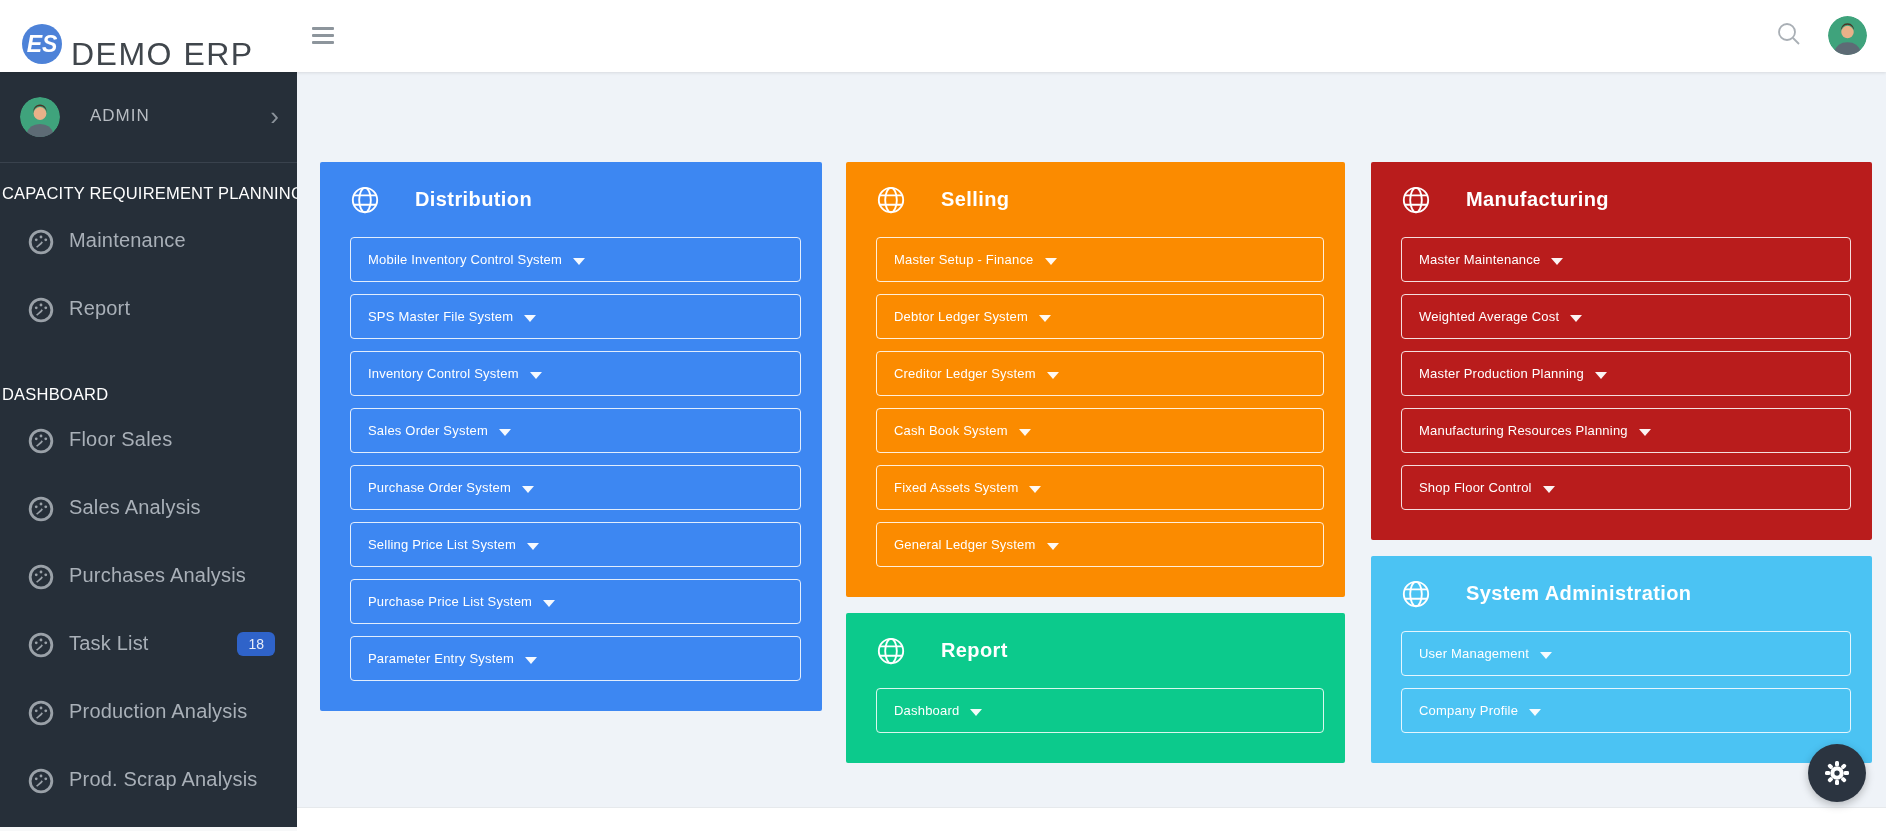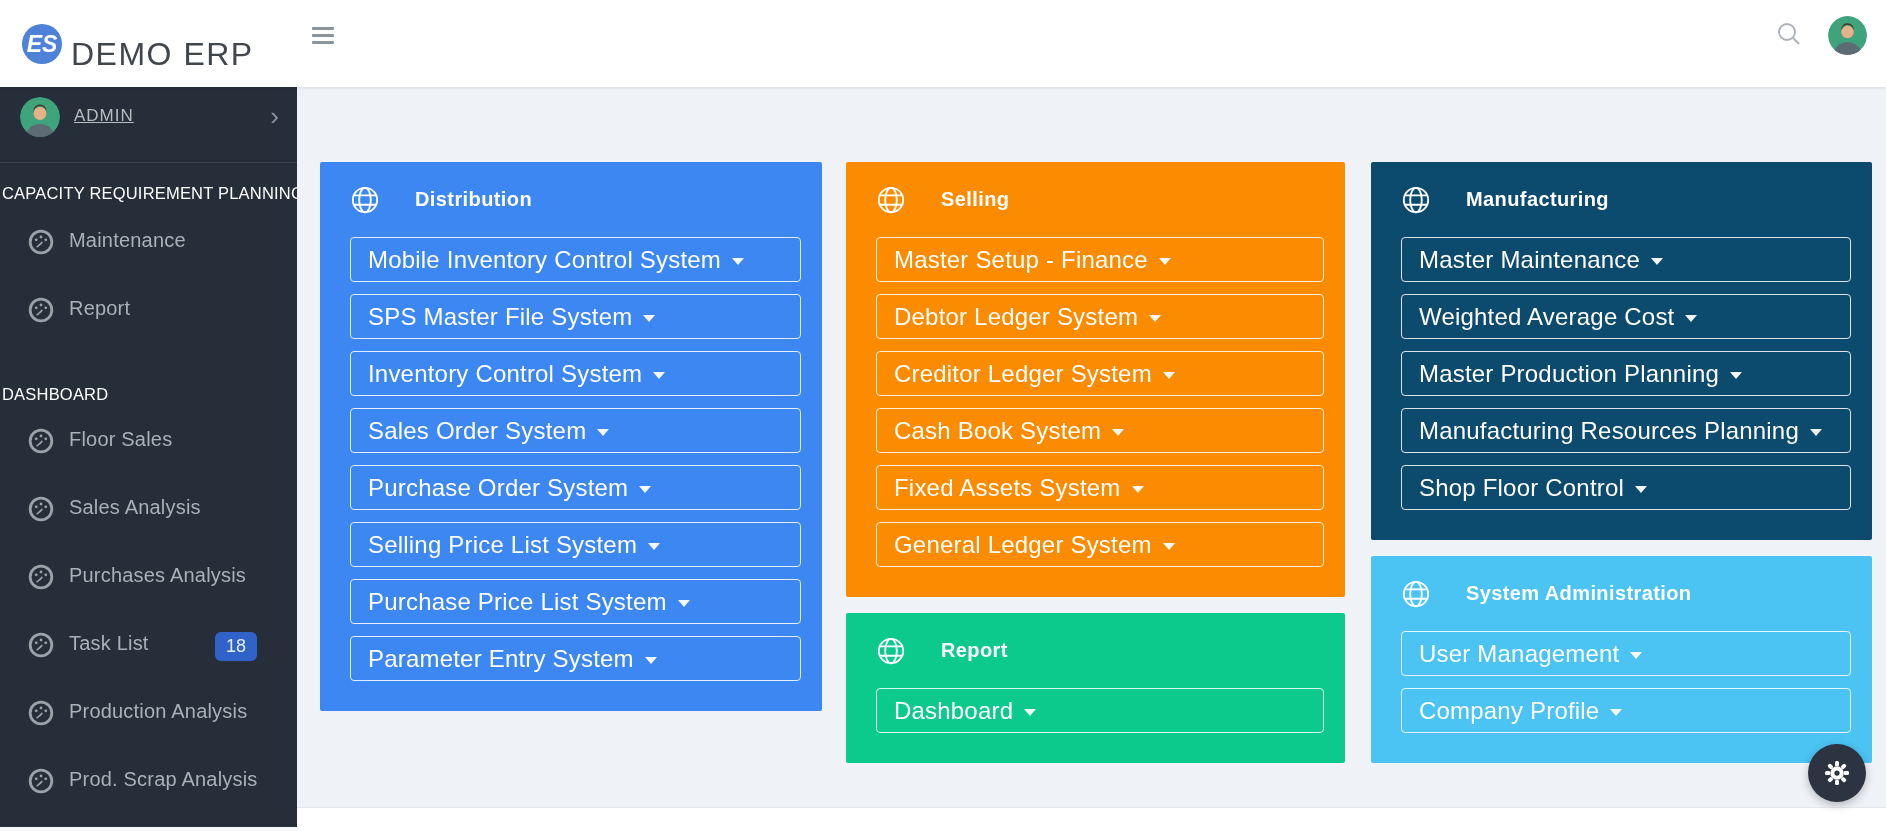--- a/index.html
+++ b/index.html
@@ -1,72 +1,72 @@
 <!DOCTYPE html>
 <html><head>
 <meta charset="utf-8">
 <style>
   * { margin:0; padding:0; box-sizing:border-box; }
   html,body { width:1886px; height:831px; }
   body { font-family:"Liberation Sans","DejaVu Sans",sans-serif; background:#f7f8f9; }
   .app { position:relative; width:1886px; height:831px; overflow:hidden; background:#f7f8f9; }
 
   
-  .topbar { position:absolute; left:0; top:0; width:1886px; height:87px; background:#ffffff;
+  .topbar { position:absolute; left:0; top:0; width:1886px; height:72px; background:#ffffff;
             box-shadow:0 1px 3px rgba(0,0,0,.10); z-index:30; }
   .brand { position:absolute; left:22px; top:14px; display:flex; align-items:center; gap:9px; cursor:pointer; }
   .brand-title { font-size:32px; color:#40464c; letter-spacing:1.5px; font-weight:400;margin-top:22px; }
   .hamburger { position:absolute; left:312px; top:27px; width:22px; height:17px; display:flex;
                flex-direction:column; justify-content:space-between; cursor:pointer; }
   .hamburger span { display:block; height:3px; background:#8d959c; border-radius:1px; }
   .top-search { position:absolute; left:1776px; top:21px; width:26px; height:26px; cursor:pointer; }
   .top-avatar { position:absolute; left:1828px; top:16px; width:39px; height:39px; border-radius:50%;
                 overflow:hidden; cursor:pointer; }
 
   
   .sidebar { position:absolute; left:0; top:70px; width:297px; height:757px; background:#262f39; z-index:20; }
   .user-row { position:absolute; left:0; top:27px; width:297px; height:40px; cursor:pointer; }
   .user-avatar { position:absolute; left:20px; top:0; width:40px; height:40px; border-radius:50%; overflow:hidden; }
-  .user-name { position:absolute; left:74px; top:9px; font-size:17px; color:#b7bcc2; letter-spacing:1px;text-decoration:underline; }
+  .user-name { position:absolute; left:90px; top:9px; font-size:17px; color:#b7bcc2; letter-spacing:1px; }
   .user-chevron { position:absolute; right:18px; top:4px; font-size:26px; color:#8b939b; }
   .sb-divider { position:absolute; left:0; top:92px; width:297px; height:1px; background:#39424d; }
   .sec-header { position:absolute; left:0; width:297px; color:#ffffff; font-size:16.5px; letter-spacing:.2px;
                 white-space:nowrap; overflow:hidden; padding-left:2px; }
   .sec-header.s1 { top:92px; height:62px; line-height:62px; }
   .sec-header.s2 { top:295px; height:58px; line-height:58px; }
   .menu { position:absolute; left:0; width:297px; }
   .menu.m1 { top:159px; height:136px; }
   .menu.m2 { top:358px; height:379px; overflow:hidden; }
   .s-item { display:flex; align-items:flex-start; height:68px; padding-left:28px; cursor:pointer; color:#a9b0b8; }
   .s-item .gauge { width:26px; height:26px; color:#9aa1a8; flex:0 0 26px; }
   .s-item .lbl { margin-left:15px; font-size:20px; letter-spacing:.2px; }
-  .badge { margin-left:auto; margin-right:40px; background:#2f63c9; color:#e8edf8; font-size:18px;
+  .badge { margin-left:auto; margin-right:22px; background:#2f63c9; color:#e8edf8; font-size:14px;
            padding:4px 11px; border-radius:6px; }
 
   
   .content { position:absolute; left:297px; top:70px; width:1589px; height:737px; background:#eff3f8; z-index:10; }
   .col { position:absolute; top:92px; }
   .col1 { left:23px;   width:502px; }
   .col2 { left:549px;  width:499px; }
   .col3 { left:1074px; width:501px; }
 
   .panel { width:100%; padding:21px 21px 30px 30px; border-radius:2px; }
   .p-blue  { background:#3d87f2; }
   .p-orange{ background:#fb8b00; }
-  .p-dark  { background:#0c4a6e; }
+  .p-dark  { background:#b91c1c; }
   .p-green { background:#0cca8c; }
   .p-sky   { background:#4bc3f3; }
   .panel + .panel { margin-top:16px; }
   .col3 .panel + .panel { }
   .panel-head { display:flex; align-items:center; height:33px; margin-bottom:21px;gap:18px; }
   .panel-head .globe { width:30px; height:30px; flex:0 0 30px; }
   .panel-title { color:#ffffff; font-size:20px; font-weight:700; letter-spacing:.4px; margin-left:17px; }
   .pbtn { display:flex; align-items:center; height:45px; margin-bottom:12px; padding:0 14px 0 17px;
           border:1px solid rgba(255,255,255,.85); border-radius:4px; background:transparent;
-          color:#ffffff; font-size:24px; letter-spacing:.2px; cursor:pointer; width:100%; text-align:left; }
+          color:#ffffff; font-size:13px; letter-spacing:.2px; cursor:pointer; width:100%; text-align:left; }
   .pbtn:last-child { margin-bottom:0; }
   .caret { width:0; height:0; border-left:6px solid transparent; border-right:6px solid transparent;
            border-top:7px solid rgba(255,255,255,.95); margin-left:11px; margin-top:3px; }
 
   
   .footer { position:absolute; left:297px; top:807px; width:1589px; height:24px; background:#ffffff;
             border-top:1px solid #e6e9ec; z-index:15; }
   .fab { position:absolute; left:1808px; top:744px; width:58px; height:58px; border-radius:50%;
          background:#2b3440; border:none; cursor:pointer; z-index:40;
          box-shadow:0 3px 8px rgba(0,0,0,.25); display:flex; align-items:center; justify-content:center; }

